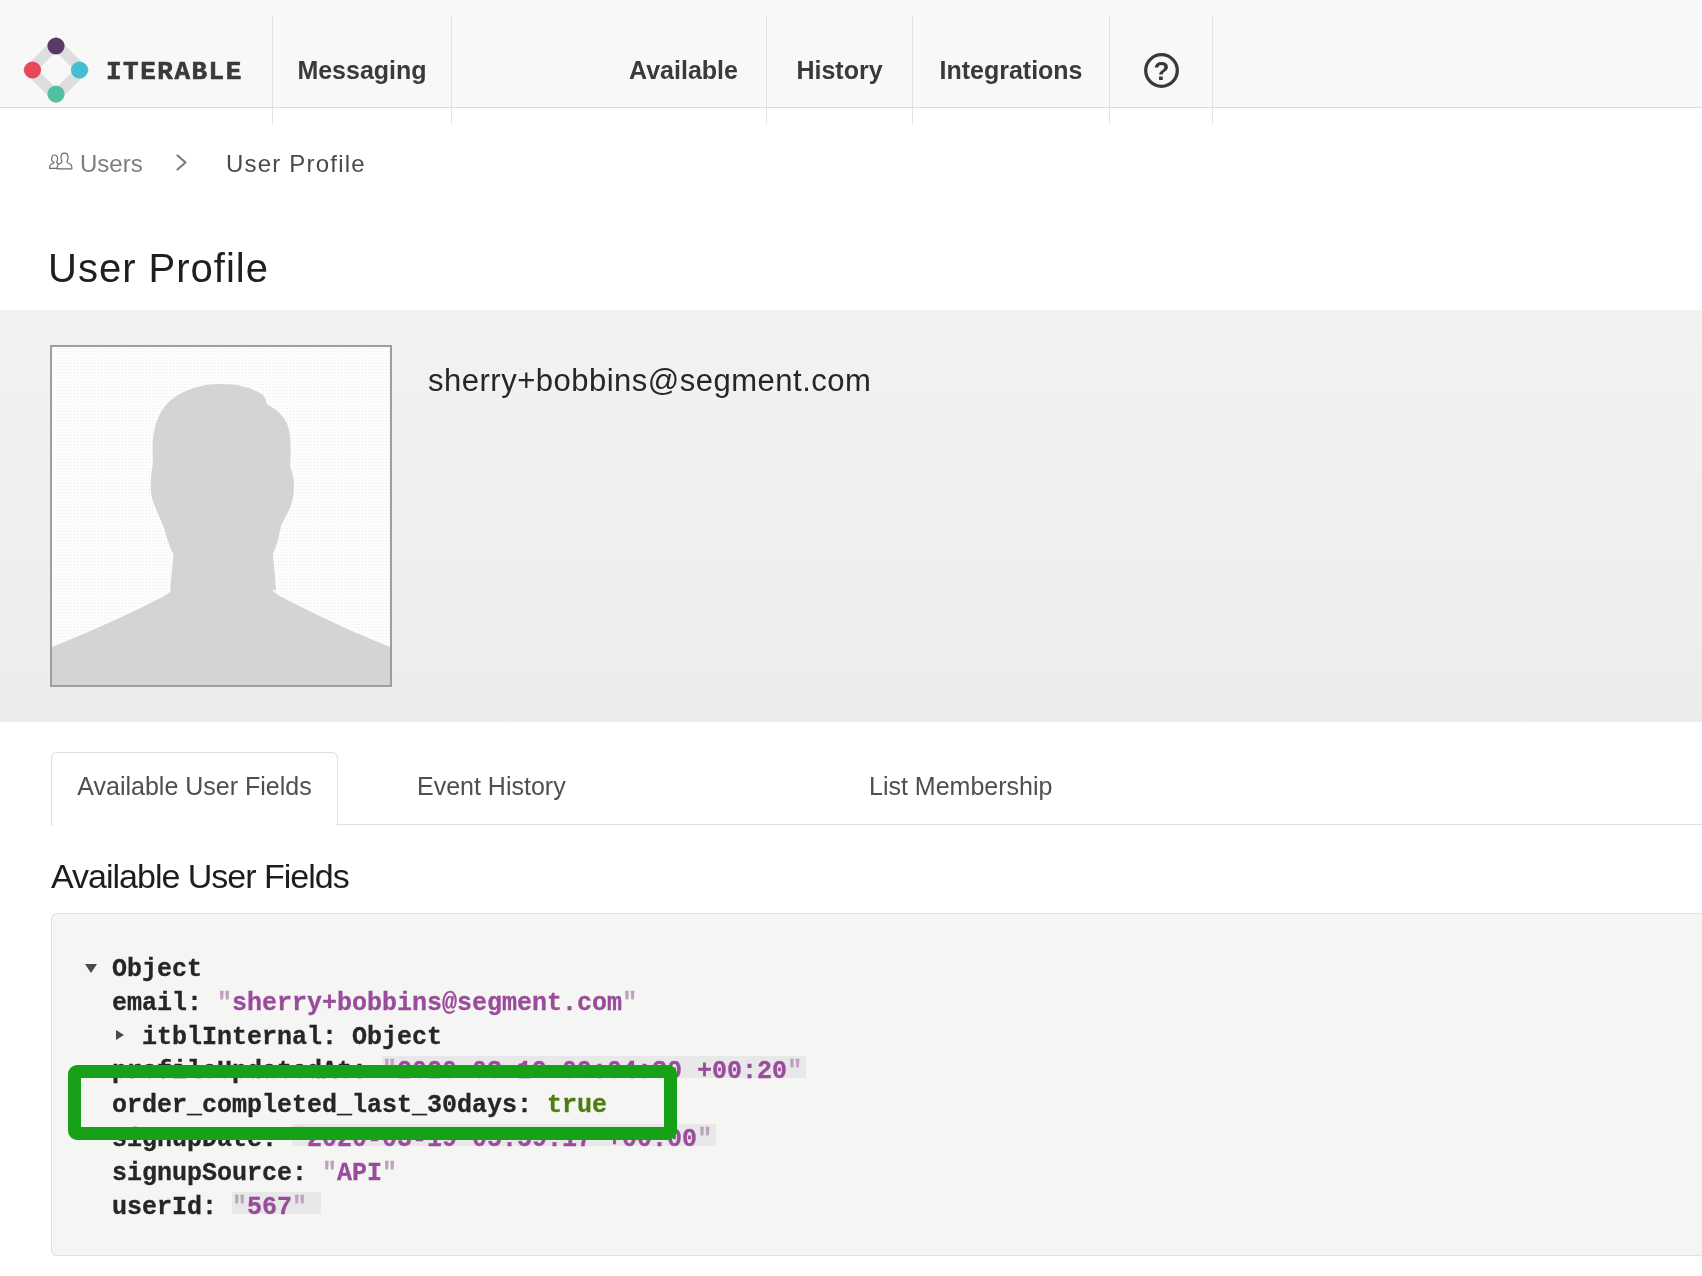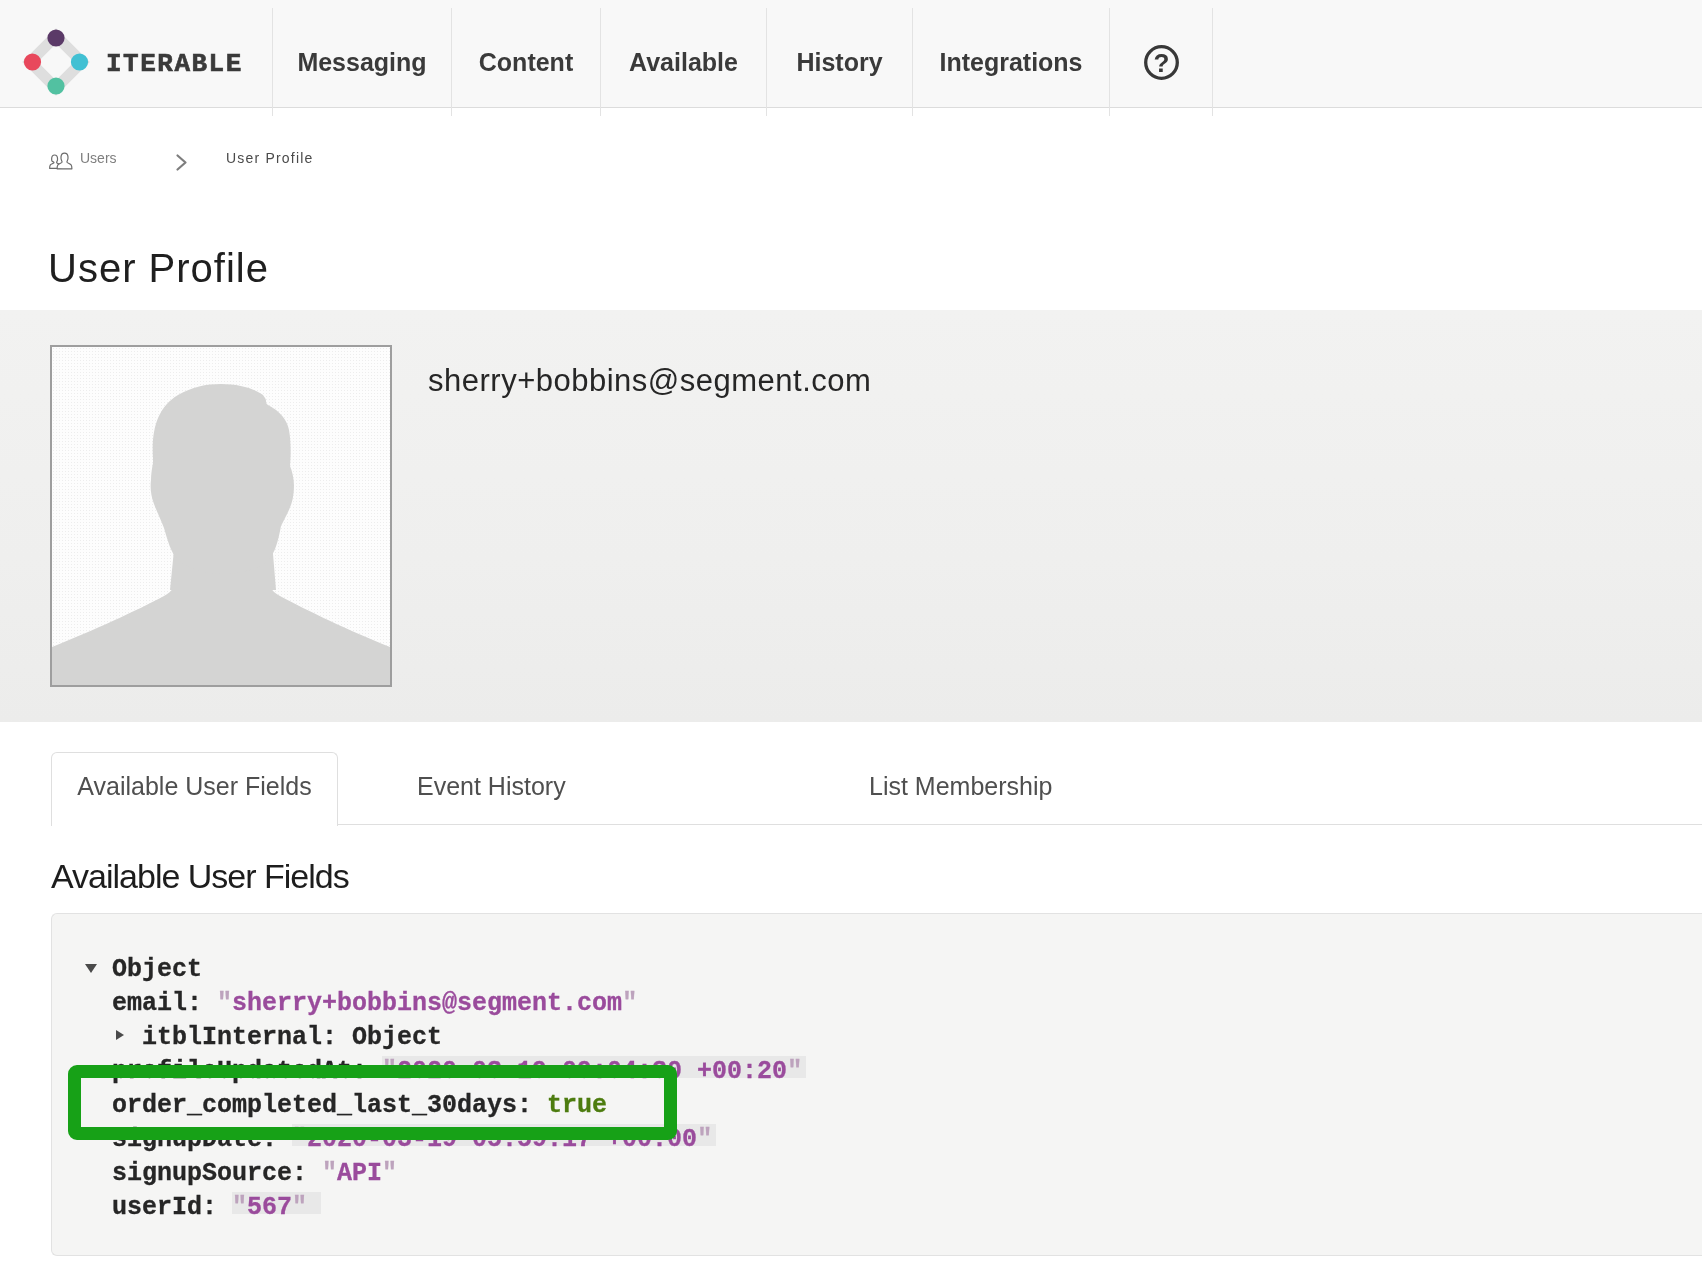--- a/index.html
+++ b/index.html
@@ -2,28 +2,28 @@
 <html><head>
 <meta charset="utf-8">
 <style>
   * { margin:0; padding:0; box-sizing:border-box; }
   html,body { width:1702px; height:1276px; background:#fff; font-family:"Liberation Sans", sans-serif; }
   #page { position:relative; width:1702px; height:1276px; overflow:hidden; }
   .abs { position:absolute; }
 
   
   #nav { position:absolute; left:0; top:0; width:1702px; height:108px; background:#f8f8f8; border-bottom:1px solid #dcdcdc; }
-  .navcell { position:absolute; top:8px; height:108px; border-right:1px solid #e3e3e3; display:flex; align-items:center; justify-content:center; }
+  .navcell { position:absolute; top:16px; height:108px; border-right:1px solid #e3e3e3; display:flex; align-items:center; justify-content:center; }
   .navtxt { font-size:25px; font-weight:bold; color:#3a3a3a; }
 
   #logo-cell { left:0; width:273px; }
   #wordmark { position:absolute; left:106px; top:41px; font-family:"Liberation Mono", monospace; font-weight:bold; font-size:26px; letter-spacing:1.5px; color:#3a3a3a; -webkit-text-stroke:0.6px #3a3a3a; }
 
   
-  .crumbitem { position:absolute; font-size:14px; color:#909090; }
+  .crumbitem { position:absolute; font-size:24px; color:#909090; }
 
   
   #h1 { position:absolute; left:48px; top:246px; font-size:40px; color:#1f1f1f; letter-spacing:1px; }
 
   
   #band { position:absolute; left:0; top:310px; width:1702px; height:412px; background:linear-gradient(180deg,#f2f2f1 0%,#efefee 60%,#ececeb 100%); }
   #avatar { position:absolute; left:50px; top:35px; width:342px; height:342px; background:#fdfdfd; border:2px solid #9e9e9e;
             background-image: radial-gradient(circle, #ededed 0.7px, rgba(0,0,0,0) 0.8px); background-size:3px 3px; }
   #email { position:absolute; left:428px; top:53px; font-size:31px; color:#262626; letter-spacing:0.5px; }
 
@@ -56,23 +56,20 @@
         <rect x="37.6" y="35.6" width="36.8" height="36.8" transform="rotate(45 56 54)" fill="none" stroke="#dedede" stroke-width="11"></rect>
         <circle cx="56" cy="30" r="8.6" fill="#5b3a68"></circle>
         <circle cx="32.5" cy="54" r="8.6" fill="#e8485c"></circle>
         <circle cx="79.5" cy="54" r="8.6" fill="#41c0d3"></circle>
         <circle cx="56" cy="78" r="8.6" fill="#52c1a1"></circle>
       </svg>
       <div id="wordmark">ITERABLE</div>
     </div>
     <div class="navcell" style="left:273px; width:179px;text-align:right;">
         <span class="navtxt">Messaging</span>
-      </div>
-    <div class="navcell" style="left:452px; width:149px;">
-        <span class="navtxt">Content</span>
       </div>
     <div class="navcell" style="left:601px; width:166px;">
         <span class="navtxt">Available</span>
       </div>
     <div class="navcell" style="left:767px; width:146px;">
         <span class="navtxt">History</span>
       </div>
     <div class="navcell" style="left:913px; width:197px;">
         <span class="navtxt">Integrations</span>
       </div>

